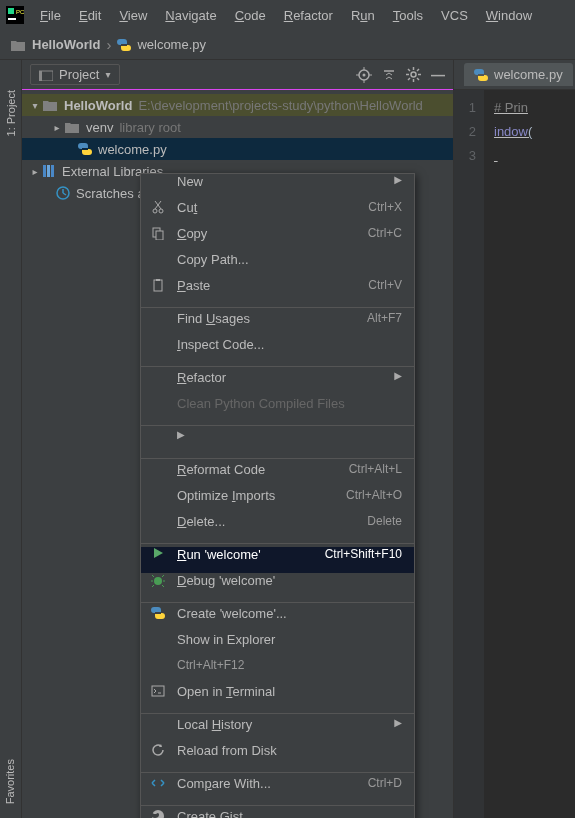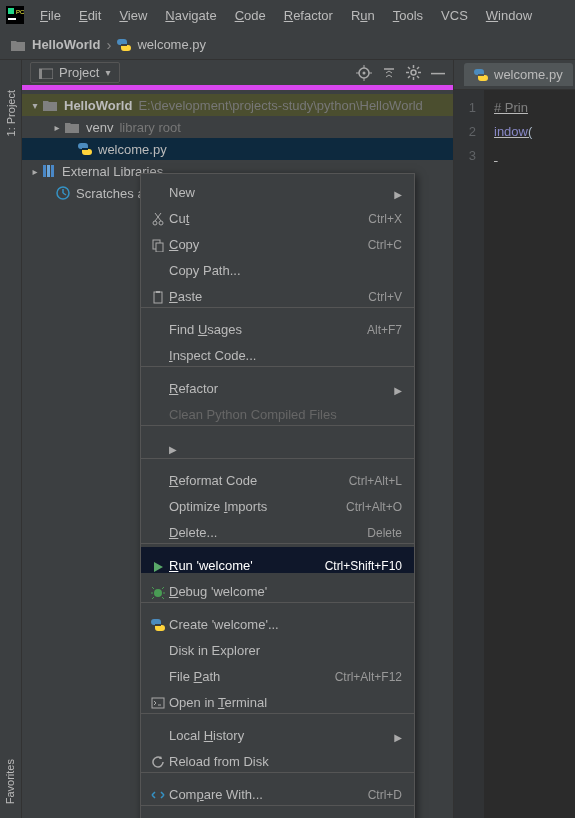--- a/index.html
+++ b/index.html
@@ -11,21 +11,21 @@
 .breadcrumb { display: flex; align-items: center; height: 30px; padding: 0 10px; background: #3c3f41; border-bottom: 1px solid #323232; }
 .breadcrumb .chev { color: #888; margin: 0 6px; font-size: 15px; }
 .folder-ico { color: #888; margin-right: 6px; }
 .py-ico { width: 14px; height: 14px; display: inline-block; margin-right: 6px; vertical-align: middle; }
 .bc-text { color: #bbbbbb; }
 .bc-text.bold { font-weight: 600; }
 .side-tabs { position: absolute; left: 0; top: 60px; width: 22px; display: flex; flex-direction: column; align-items: center; gap: 14px; padding-top: 30px; background: #3c3f41; height: 758px; border-right: 1px solid #323232;}
 .side-tab-text { writing-mode: vertical-rl; transform: rotate(180deg); font-size: 11px; color: #bbbbbb; }
 .main-row { display: flex; height: 758px; margin-left: 22px; }
 .project-panel { width: 432px; background: #3c3f41; border-right: 1px solid #323232; display: flex; flex-direction: column; }
-.panel-header { display: flex; align-items: center; height: 30px; padding: 0 8px; border-bottom: 5px solid #d946ef; }
+.panel-header { display: flex; align-items: center; height: 30px; padding: 0 8px; border-bottom: 1px solid #d946ef; }
 .panel-title-box { display: flex; align-items: center; border: 1px solid #555; border-radius: 2px; padding: 2px 8px; }
 .panel-title-box .drop { margin-left: 6px; color: #aaa; font-size: 10px; }
 .header-icons { margin-left: auto; display: flex; gap: 10px; align-items: center; }
 .hicon { color: #aaa; cursor: pointer; font-size: 14px; }
 .tree { padding: 4px 0; }
 .tree-row { display: flex; align-items: center; height: 22px; padding-left: 6px; white-space: nowrap; overflow: hidden; }
 .tree-row.selected-dir { background: #4b4e2f; }
 .tree-row.selected-file { background: #0d293e; }
 .exp { width: 14px; color: #aaa; text-align: center; font-size: 10px; }
 .tree-label { color: #bbbbbb; }
@@ -35,21 +35,21 @@
 .editor-tabs { display: flex; align-items: center; height: 30px; background: #3c3f41; border-bottom: 1px solid #323232; padding-left: 10px; }
 .editor-tab { display: flex; align-items: center; padding: 4px 10px; background: #515658; border-radius: 3px 3px 0 0; }
 .editor-body { display: flex; flex: 1; }
 .gutter { width: 30px; padding: 6px 8px 6px 0; text-align: right; background: #313335; }
 .gutter div { color: #606366; line-height: 24px; font-size: 13px; }
 .code { padding: 6px 10px; font-family: Consolas, monospace; font-size: 13px; text-decoration: underline; }
 .code .line { line-height: 24px; white-space: nowrap; }
 .code .comment { color: #808080; }
 .code .builtin { color: #8888C6; }
 .context-menu { position: absolute; left: 140px; top: 173px; width: 275px; background: #3c3f41; border: 1px solid #555; box-shadow: 2px 2px 8px rgba(0,0,0,0.5); z-index: 10; }
-.cm-item { display: flex; align-items: flex-end; height: 26px; padding: 0 12px 0 6px; color: #bbbbbb; cursor: pointer; }
+.cm-item { display: flex; align-items: flex-start; height: 26px; padding: 0 12px 0 6px; color: #bbbbbb; cursor: pointer; gap: 8px; }
 .cm-item .cm-ico { width: 22px; display: flex; align-items: center; justify-content: center; color: #aaa; font-size: 13px; }
 .cm-item .cm-label { flex: 1; }
 .cm-item .cm-short { color: #999; font-size: 12px; }
 .cm-item .cm-arrow { color: #aaa; font-size: 10px; }
 .cm-item.hl { background: #0f172a; color: #fff; }
 .cm-item.hl .cm-short, .cm-item.hl .cm-ico { color: #fff; }
 .cm-item.disabled { color: #666; }
 .cm-sep { height: 1px; background: #555; margin: 3px 0; }
 .cm-item u { text-decoration: underline; }
 svg { display: block; }
@@ -345,25 +345,24 @@
       <span class="cm-ico">
         <svg width="14" height="14" viewBox="0 0 14 14">
           <path d="M3 1 h4 a3 3 0 0 1 3 3 v2 h-6 v1 h-1 a3 3 0 0 1 0-6" fill="#4b8bbe"></path>
           <path d="M11 13 h-4 a3 3 0 0 1 -3-3 v-2 h6 v-1 h1 a3 3 0 0 1 0 6" fill="#ffd43b"></path>
         </svg>
       </span>
       <span class="cm-label">Create 'welcome'...</span>
     </div>
     <div class="cm-item">
       <span class="cm-ico"></span>
-      <span class="cm-label">Disk in Explorer</span>
-    </div>
-    <div class="cm-item">
-      <span class="cm-ico"></span>
-      <span class="cm-label">File <u>P</u>ath</span>
+      <span class="cm-label">Show in Explorer</span>
+    </div>
+    <div class="cm-item">
+      <span class="cm-ico"></span>
       <span class="cm-short">Ctrl+Alt+F12</span>
     </div>
     <div class="cm-item">
       <span class="cm-ico">
         <svg width="14" height="14" viewBox="0 0 14 14">
           <rect x="1" y="2" width="12" height="10" fill="none" stroke="#aaa"></rect>
           <path d="M3 5 l2 2 l-2 2" fill="none" stroke="#aaa"></path>
           <line x1="7" y1="9" x2="10" y2="9" stroke="#aaa"></line>
         </svg>
       </span>

